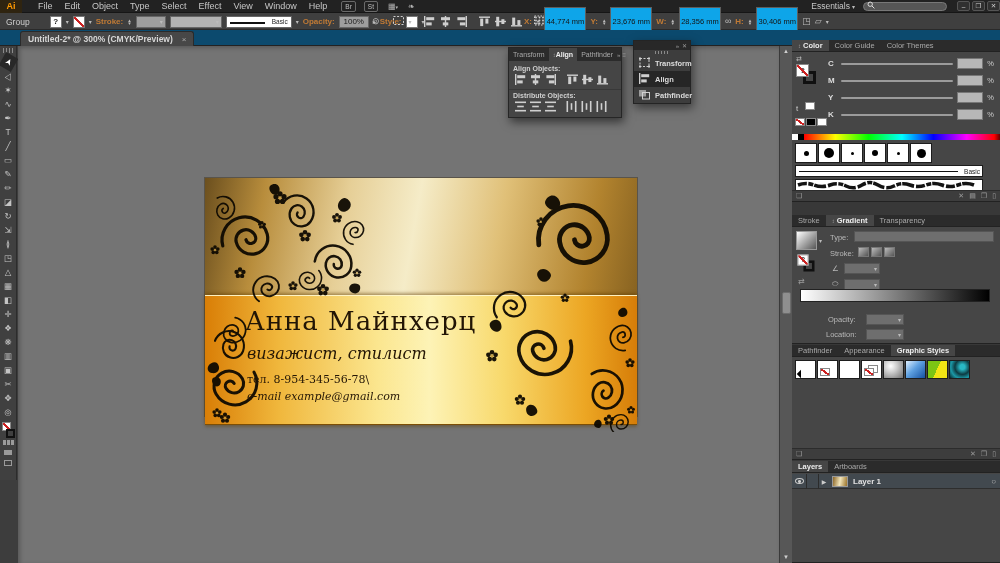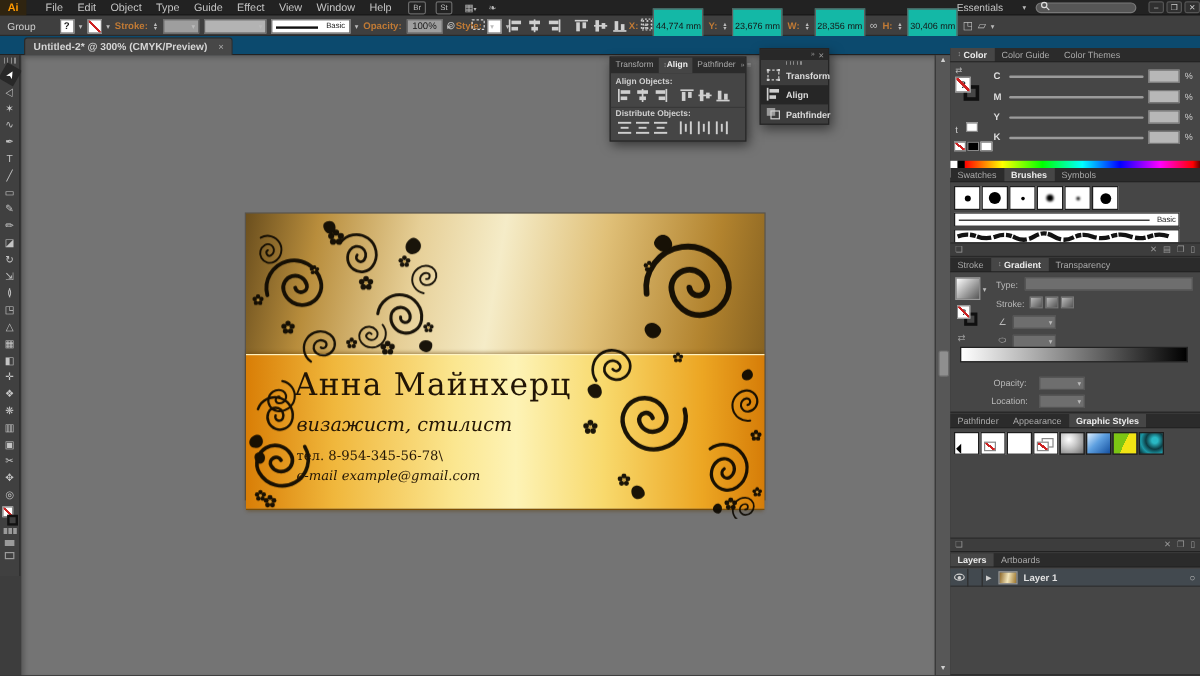--- a/index.html
+++ b/index.html
@@ -7,41 +7,41 @@
 #app{position:relative;width:1000px;height:563px;overflow:hidden;background:#3d3d3d;
   font-family:"Liberation Sans",sans-serif;font-size:9px;color:#c9c9c9;-webkit-font-smoothing:antialiased}
 
 
 .menubar{position:absolute;left:0;top:0;width:1000px;height:13px;background:#222;display:flex;align-items:center;border-bottom:1px solid #161616}
 .ailogo{width:22px;height:13px;background:#2f2410;color:#ff9a00;font-weight:bold;font-size:9px;display:flex;align-items:center;justify-content:center;margin-right:10px}
 .menu{padding:0 6px;font-size:9px;color:#c6c6c6;cursor:default}
 .qbtn{border:1px solid #6a6a6a;border-radius:2px;font-size:6.5px;padding:1px 3px;margin-left:8px;color:#bfbfbf;line-height:7px}
 .mb-ico{margin-left:10px;color:#b5b5b5;font-size:8px}
 .mb-right{margin-left:auto;display:flex;align-items:center}
-.wsp{font-size:8.5px;color:#c6c6c6;margin-right:16px}
+.wsp{font-size:8.5px;color:#c6c6c6;margin-right:2px}
 .srch{width:84px;height:9px;background:#565656;border:1px solid #787878;border-radius:5px;margin:0 8px;display:flex;align-items:center;padding:0 3px}
 .srch input{background:transparent;border:0;outline:0;width:70px;font-size:7px;color:#ddd}
 .winbtn{width:13px;height:10px;background:#303030;border:1px solid #555;color:#cfcfcf;font-size:6.5px;display:flex;align-items:center;justify-content:center;margin-left:2px;border-radius:2px}
 
 
 .controlbar{position:absolute;left:0;top:13px;width:1000px;height:17px;background:#3f3f3f;border-bottom:1px solid #2a2a2a}
 .cbg{position:absolute;top:0;height:17px;display:flex;align-items:center;gap:4px}
 .cb-lab{font-size:8px;color:#c07a35;font-weight:bold;white-space:nowrap}
 .cb-txt{font-size:8.5px;color:#cfcfcf;white-space:nowrap}
 .swatch{width:12px;height:12px;background:#fff;border:1px solid #777;position:relative}
 .swatch.none:after{content:"";position:absolute;inset:0;background:linear-gradient(to top right,transparent 44%,#cc2222 44%,#cc2222 56%,transparent 56%)}
 .swatch .q{position:absolute;inset:0;display:flex;align-items:center;justify-content:center;font-size:8px;color:#222;font-weight:bold}
 .caret{font-size:6px;color:#bbb}
 .ddbox{height:12px;background:#9e9e9e;border:1px solid #666;display:flex;align-items:center;justify-content:flex-end;padding:0 2px;color:#1b1b1b;font-size:8px}
 .dd-sm{width:30px}.dd-md{width:52px}
 .basicdd{width:66px;height:12px;background:#fff;border:1px solid #666;position:relative;display:flex;align-items:center}
 .basicdd .line{position:absolute;left:3px;right:26px;top:5px;border-top:2px solid #111}
 .basicdd .blab{position:absolute;right:3px;font-size:6.5px;color:#222}
 .stp{display:flex;flex-direction:column;line-height:3px;font-size:4.5px;color:#bbb}
-.vbox{width:42px;height:30px;background:#14b8a6;border:1px solid #5e5e5e;display:flex;align-items:center;justify-content:center;color:#151515;font-size:7.5px;white-space:nowrap}
+.vbox{width:42px;height:30px;background:#0ea5e9;border:1px solid #5e5e5e;display:flex;align-items:center;justify-content:center;color:#151515;font-size:7.5px;white-space:nowrap}
 .cb-ic{color:#bdbdbd;font-size:9px;line-height:9px}
 .alico{display:inline-flex;align-items:center;justify-content:center;width:15px;height:13px}
 .g3{margin-left:7px}
 
 
 .tabstrip{position:absolute;left:0;top:30px;width:1000px;height:16px;background:#0c4a6e;border-bottom:1px solid #222}
 .doctab{position:absolute;left:20px;top:1px;height:15px;background:#474747;border:1px solid #2a2a2a;border-bottom:0;display:flex;align-items:center;padding:0 7px;border-radius:3px 3px 0 0}
 .doctab .t{font-size:8.5px;color:#d6d6d6;font-weight:bold}
 .doctab .x{margin-left:9px;color:#aaa;font-size:8px}
 
@@ -170,21 +170,21 @@
 
 <div id="app">
 
   <div class="menubar">
     <div class="ailogo">Ai</div>
     <div id="menus" style="display:flex">
         <span class="menu">File</span>
         <span class="menu">Edit</span>
         <span class="menu">Object</span>
         <span class="menu">Type</span>
-        <span class="menu">Guide</span>
+        <span class="menu">Select</span>
         <span class="menu">Effect</span>
         <span class="menu">View</span>
         <span class="menu">Window</span>
         <span class="menu">Help</span>
       </div>
     <span class="qbtn">Br</span>
     <span class="qbtn">St</span>
     <span class="mb-ico"><span>▦</span><span style="font-size:5px">▾</span></span>
     <span class="mb-ico">❧</span>
     <div class="mb-right">
@@ -666,25 +666,20 @@
           </div>
         <div class="spectrum">
           <span class="spec-w"></span>
           <span class="spec-k"></span>
           <span class="spec-bar"></span>
         </div>
       </div>
     </div>
 
     <div class="sec" style="top:100px">
-      <div class="ptabs">
-        <span class="ptab">Swatches</span>
-        <span class="ptab active">Brushes</span>
-        <span class="ptab">Symbols</span>
-      </div>
       <div class="pbody" style="height:62px">
         <div class="btiles" id="brushTiles">
             <span class="btile">
               <i style="height: 5px; width: 5px;"></i>
             </span>
             <span class="btile">
               <i style="height: 10px; width: 10px;"></i>
             </span>
             <span class="btile">
               <i style="height: 3px; width: 3px;"></i>

